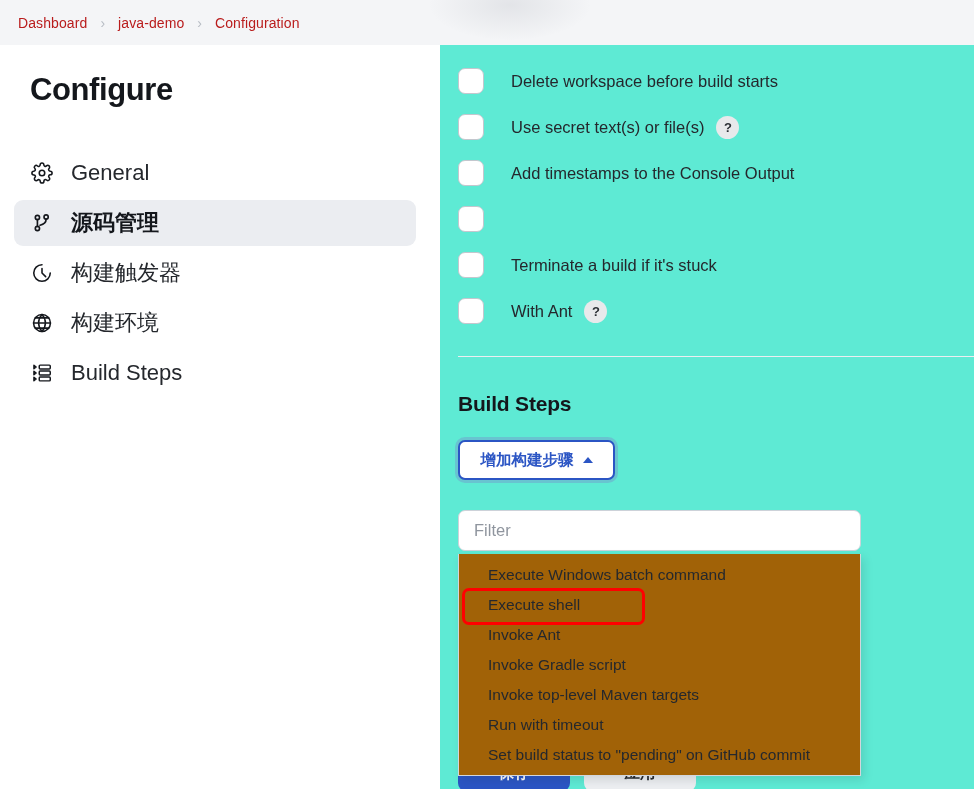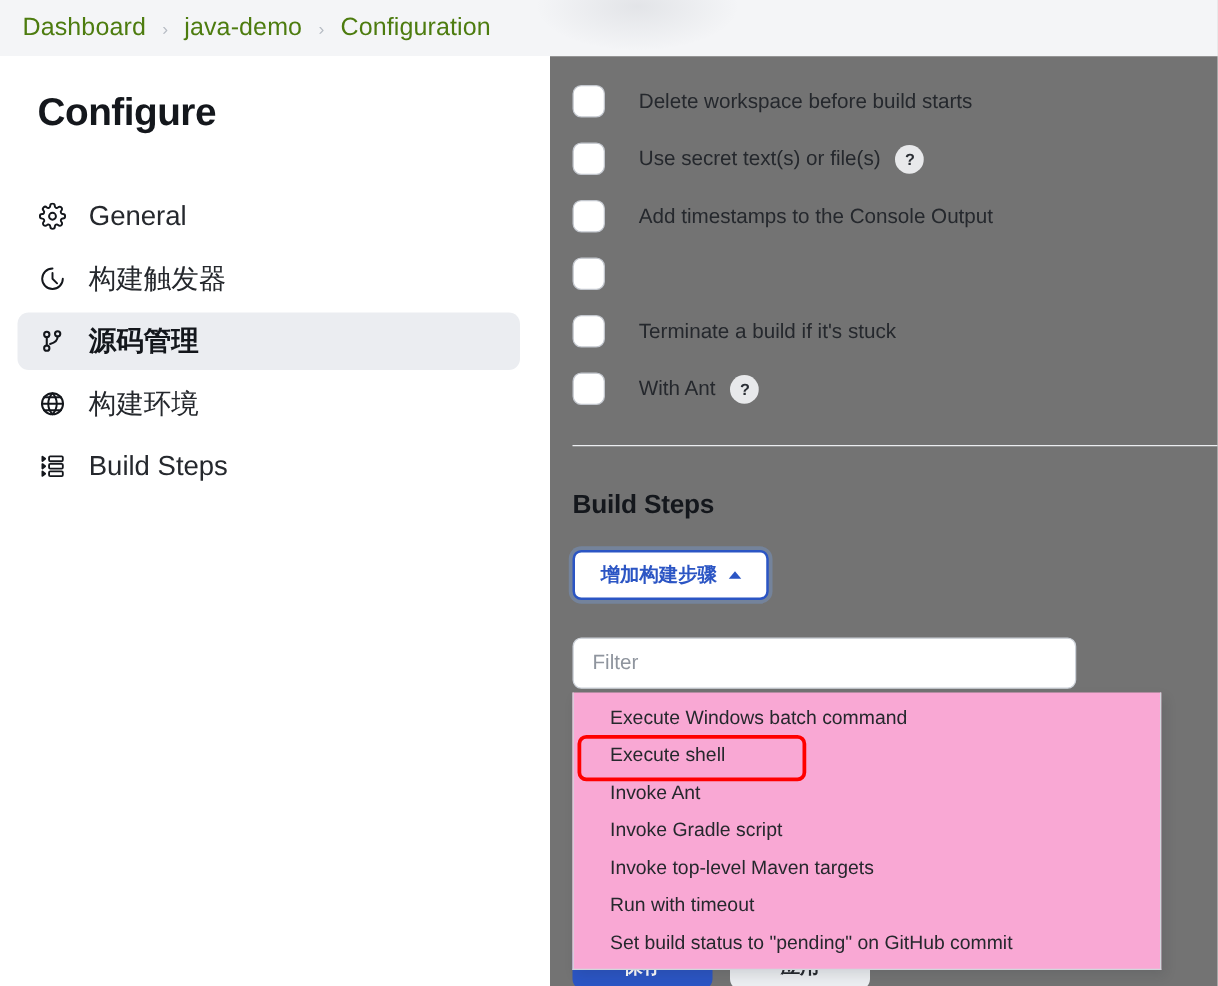--- a/index.html
+++ b/index.html
@@ -28,22 +28,22 @@
   .breadcrumb-bar::after {
     content: "";
     position: absolute;
     top: -30px; left: 430px;
     width: 160px; height: 70px;
     border-radius: 50%;
     background: radial-gradient(ellipse at center, rgba(190,193,200,.32) 0%, rgba(190,193,200,0) 72%);
     pointer-events: none;
   }
   .crumb {
-    font-size: 20px;
-    color: #4d7c0f;
+    font-size: 14px;
+    color: #b91c1c;
     letter-spacing: .1px;
     white-space: nowrap;
   }
   .crumb-sep {
     font-size: 14px;
     color: #b7bcc4;
     margin: 0 13px;
     line-height: 1;
     user-select: none;
   }
@@ -90,21 +90,21 @@
     white-space: nowrap;
   }
   .nav-item.selected .nav-label { font-weight: 700; color: #14171c; }
 
   
   .main {
     position: absolute;
     top: 45px; left: 440px;
     width: 534px;
     height: 744px;
-    background: #737373;
+    background: #5eead4;
     padding: 13px 0 0 18px;
   }
   .check-row {
     display: flex;
     align-items: center;
     height: 46px;
     gap: 0;
   }
   .cbox {
     width: 26px; height: 26px;
@@ -198,23 +198,23 @@
     font-family: "Liberation Sans", "DejaVu Sans", sans-serif;
     outline: none;
     z-index: 4;
   }
   .filter-input::placeholder { color: #8f959e; }
 
   
   .dropdown {
     position: absolute;
     top: 554px; left: 458px;
-    width: 471px;
+    width: 403px;
     height: 222px;
-    background: #f9a8d4;
+    background: #a16207;
     border: 1px solid #d2d6dc;
     border-top: none;
     box-shadow: 3px 4px 9px rgba(30,35,45,.13);
     z-index: 4;
     padding-top: 6px;
     overflow: hidden;
   }
   .dd-item {
     height: 30px;
     display: flex;
@@ -284,43 +284,43 @@
   <div class="nav-list">
 
     <div class="nav-item">
       <span class="nav-ico">
         <svg width="22" height="22" viewBox="0 0 24 24" fill="none" stroke="currentColor" stroke-width="1.7" stroke-linecap="round" stroke-linejoin="round">
           <circle cx="12" cy="12" r="3"></circle>
           <path d="M19.4 15a1.65 1.65 0 0 0 .33 1.82l.06.06a2 2 0 1 1-2.83 2.83l-.06-.06a1.65 1.65 0 0 0-1.82-.33 1.65 1.65 0 0 0-1 1.51V21a2 2 0 1 1-4 0v-.09A1.65 1.65 0 0 0 9 19.4a1.65 1.65 0 0 0-1.82.33l-.06.06a2 2 0 1 1-2.83-2.83l.06-.06a1.65 1.65 0 0 0 .33-1.82 1.65 1.65 0 0 0-1.51-1H3a2 2 0 1 1 0-4h.09A1.65 1.65 0 0 0 4.6 9a1.65 1.65 0 0 0-.33-1.82l-.06-.06a2 2 0 1 1 2.83-2.83l.06.06A1.65 1.65 0 0 0 9 4.6a1.65 1.65 0 0 0 1-1.51V3a2 2 0 1 1 4 0v.09a1.65 1.65 0 0 0 1 1.51 1.65 1.65 0 0 0 1.82-.33l.06-.06a2 2 0 1 1 2.83 2.83l-.06.06A1.65 1.65 0 0 0 19.4 9a1.65 1.65 0 0 0 1.51 1H21a2 2 0 1 1 0 4h-.09a1.65 1.65 0 0 0-1.51 1z"></path>
         </svg>
       </span>
       <span class="nav-label">General</span>
-    </div>
-
-    <div class="nav-item">
-      <span class="nav-ico">
-        <svg width="22" height="22" viewBox="0 0 24 24" fill="none" stroke="currentColor" stroke-width="1.7" stroke-linecap="round" stroke-linejoin="round">
-          <path d="M12 3a9 9 0 1 0 9 9"></path>
-          <path d="M12 7v5l4 4"></path>
-        </svg>
-      </span>
-      <span class="nav-label">构建触发器</span>
     </div>
 
     <div class="nav-item selected">
       <span class="nav-ico">
         <svg width="22" height="22" viewBox="0 0 24 24" fill="none" stroke="currentColor" stroke-width="1.8" stroke-linecap="round" stroke-linejoin="round">
           <circle cx="7" cy="18" r="2.3"></circle>
           <circle cx="7" cy="6" r="2.3"></circle>
           <circle cx="16.5" cy="5.5" r="2.3"></circle>
           <path d="M7 8.3v7.4"></path>
           <path d="M16.5 7.8c0 4.2-3.2 5.6-6.6 6.6"></path>
         </svg>
       </span>
       <span class="nav-label">源码管理</span>
+    </div>
+
+    <div class="nav-item">
+      <span class="nav-ico">
+        <svg width="22" height="22" viewBox="0 0 24 24" fill="none" stroke="currentColor" stroke-width="1.7" stroke-linecap="round" stroke-linejoin="round">
+          <path d="M12 3a9 9 0 1 0 9 9"></path>
+          <path d="M12 7v5l4 4"></path>
+        </svg>
+      </span>
+      <span class="nav-label">构建触发器</span>
     </div>
 
     <div class="nav-item">
       <span class="nav-ico">
         <svg width="22" height="22" viewBox="0 0 24 24" fill="none" stroke="currentColor" stroke-width="1.7" stroke-linecap="round" stroke-linejoin="round">
           <circle cx="12" cy="12" r="9.2"></circle>
           <path d="M2.8 12h18.4"></path>
           <path d="M12 2.8c2.4 2.6 3.7 5.9 3.7 9.2s-1.3 6.6-3.7 9.2c-2.4-2.6-3.7-5.9-3.7-9.2S9.6 5.4 12 2.8z"></path>
           <path d="M4.6 6.4h14.8"></path>
           <path d="M4.6 17.6h14.8"></path>

